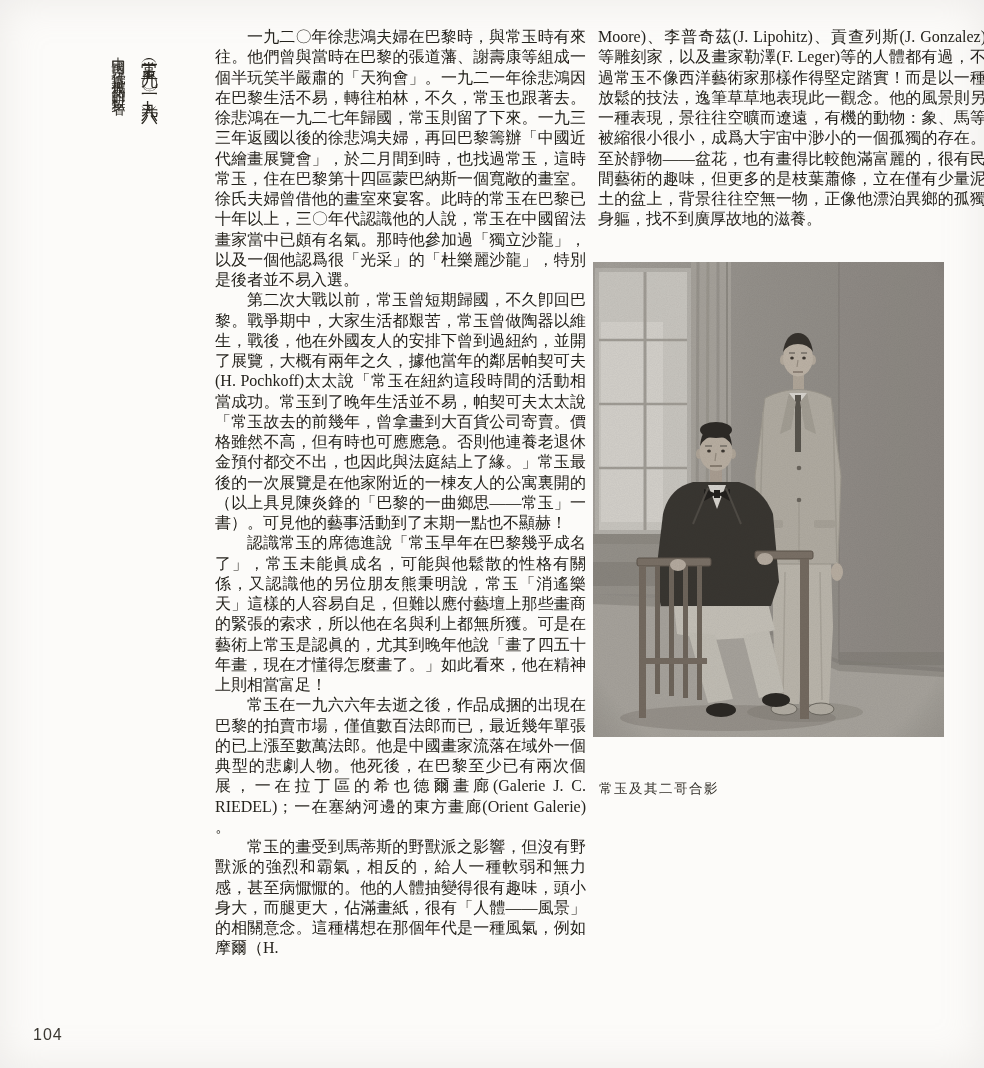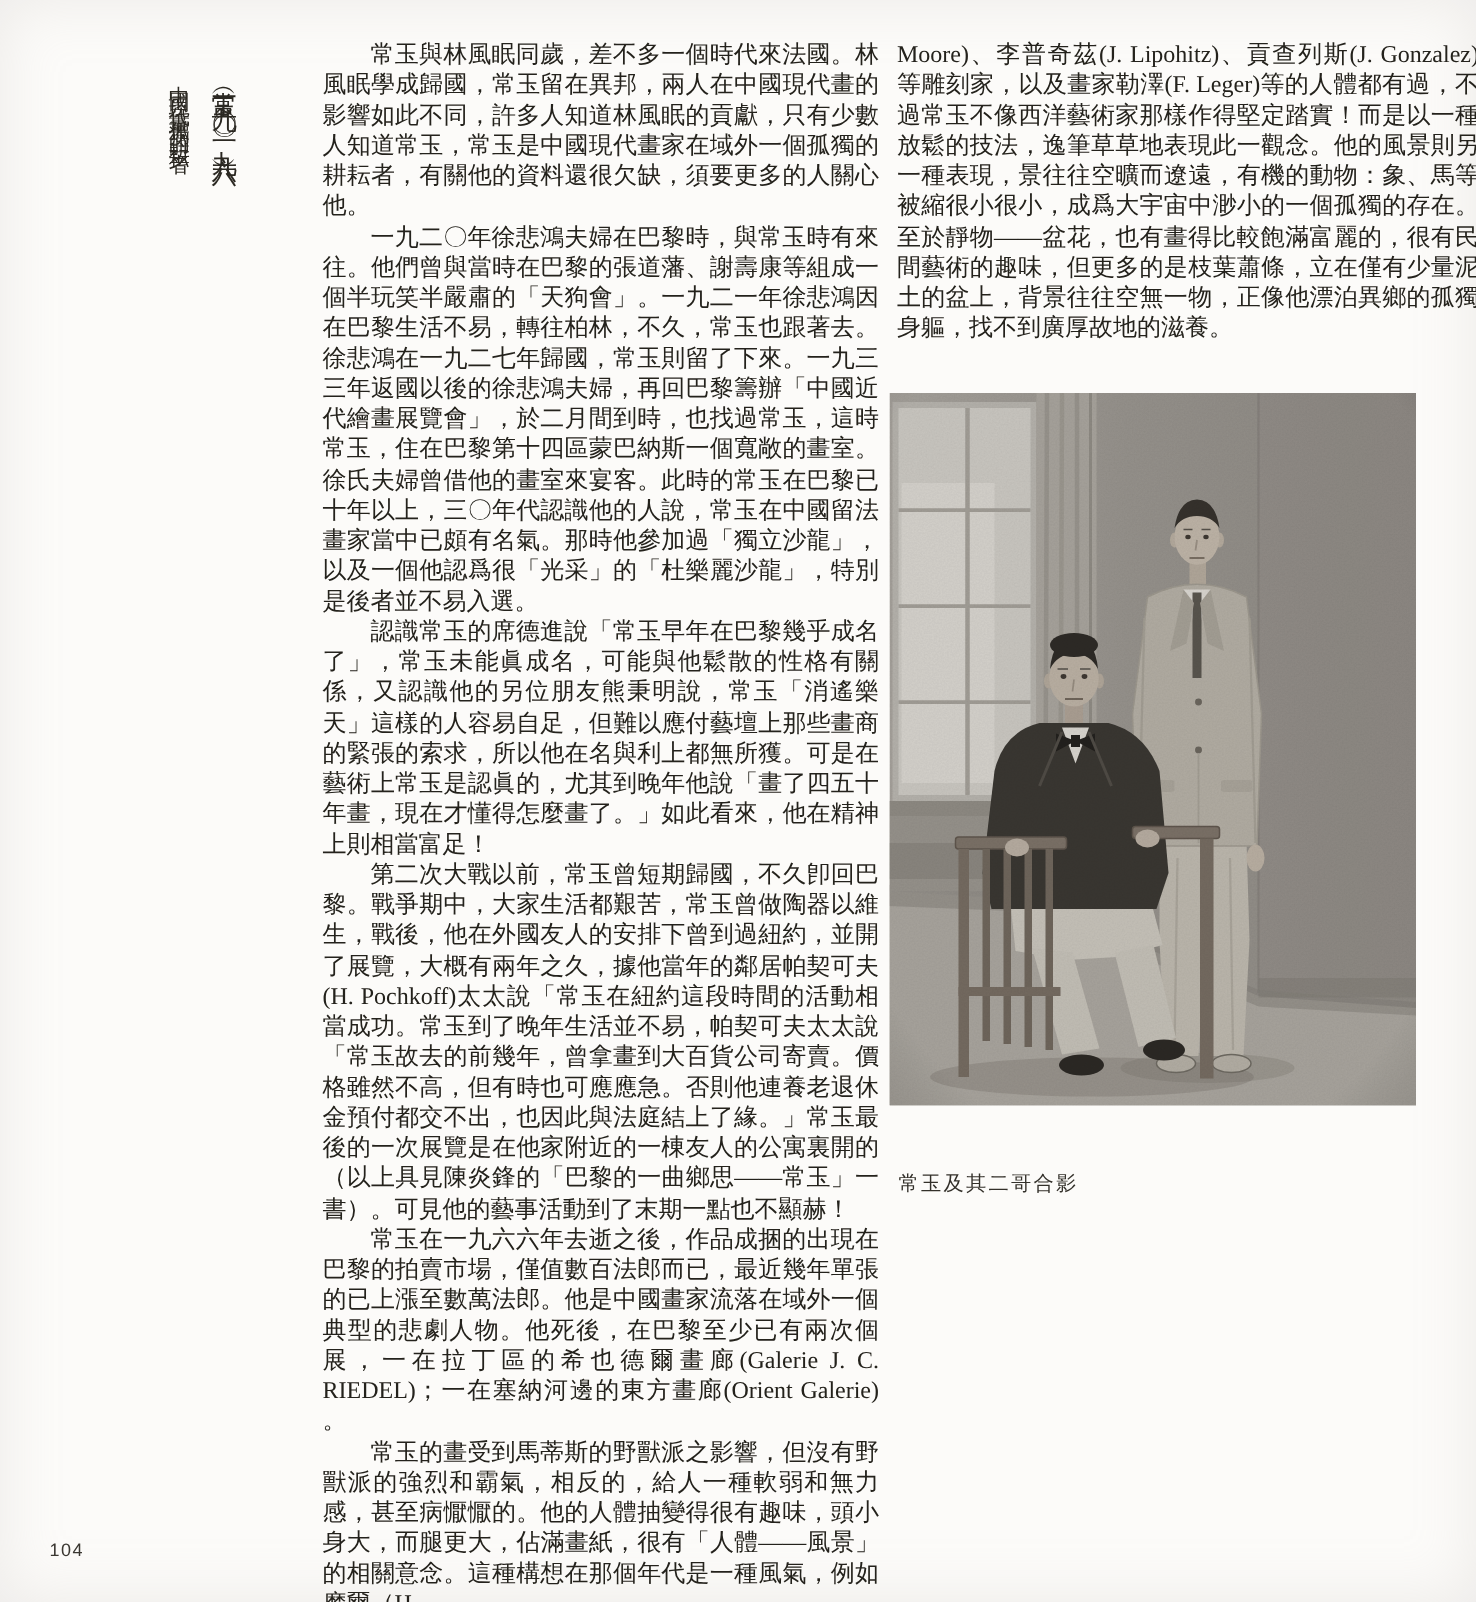--- a/index.html
+++ b/index.html
@@ -24,21 +24,21 @@
     text-align:justify;text-justify:inter-ideograph;
     color:#24221c;
   }
   .col p{margin:0;text-indent:2em;}
   .col p.cont{text-indent:0;}
   .col-left{left:215px;width:371px;}
   .col-right{left:598px;width:388px;}
   .page-number{
     position:absolute;left:33px;top:1026px;
     font-family:"Liberation Sans","DejaVu Sans",sans-serif;
-    font-size:12px;letter-spacing:1px;color:#3a3731;
+    font-size:16px;letter-spacing:1px;color:#3a3731;
   }
   
   .photo{
     position:absolute;left:593px;top:262px;width:351px;height:475px;
     line-height:0;
   }
   .photo svg{display:block;}
   .photo-caption{
     position:absolute;left:599px;top:780px;
     font-size:13.5px;letter-spacing:1.5px;color:#33302a;
@@ -46,24 +46,23 @@
 </style>
 </head>
 <body>
 
 <div class="page">
 
   <div class="v-title main">常玉（一九〇〇～一九六六）</div>
   <div class="v-title sub">中國現代畫孤獨的耕耘者</div>
 
   <div class="col col-left">
-    <p>常玉與林風眠同歲，差不多一個時代來法國。林風眠學成歸國，常玉留在異邦，兩人在中國現代畫的影響如此不同，許多人知道林風眠的貢獻，只有少數人知道常玉，常玉是中國現代畫家在域外一個孤獨的耕耘者，有關他的資料還很欠缺，須要更多的人關心他。</p>
     <p>一九二〇年徐悲鴻夫婦在巴黎時，與常玉時有來往。他們曾與當時在巴黎的張道藩、謝壽康等組成一個半玩笑半嚴肅的「天狗會」。一九二一年徐悲鴻因在巴黎生活不易，轉往柏林，不久，常玉也跟著去。徐悲鴻在一九二七年歸國，常玉則留了下來。一九三三年返國以後的徐悲鴻夫婦，再回巴黎籌辦「中國近代繪畫展覽會」，於二月間到時，也找過常玉，這時常玉，住在巴黎第十四區蒙巴納斯一個寬敞的畫室。徐氏夫婦曾借他的畫室來宴客。此時的常玉在巴黎已十年以上，三〇年代認識他的人說，常玉在中國留法畫家當中已頗有名氣。那時他參加過「獨立沙龍」，以及一個他認爲很「光采」的「杜樂麗沙龍」，特別是後者並不易入選。</p>
+    <p>第二次大戰以前，常玉曾短期歸國，不久卽回巴黎。戰爭期中，大家生活都艱苦，常玉曾做陶器以維生，戰後，他在外國友人的安排下曾到過紐約，並開了展覽，大概有兩年之久，據他當年的鄰居帕契可夫(H. Pochkoff)太太說「常玉在紐約這段時間的活動相當成功。常玉到了晚年生活並不易，帕契可夫太太說「常玉故去的前幾年，曾拿畫到大百貨公司寄賣。價格雖然不高，但有時也可應應急。否則他連養老退休金預付都交不出，也因此與法庭結上了緣。」常玉最後的一次展覽是在他家附近的一棟友人的公寓裏開的（以上具見陳炎鋒的「巴黎的一曲鄉思——常玉」一書）。可見他的藝事活動到了末期一點也不顯赫！</p>
     <p>認識常玉的席德進說「常玉早年在巴黎幾乎成名了」，常玉未能眞成名，可能與他鬆散的性格有關係，又認識他的另位朋友熊秉明說，常玉「消遙樂天」這樣的人容易自足，但難以應付藝壇上那些畫商的緊張的索求，所以他在名與利上都無所獲。可是在藝術上常玉是認眞的，尤其到晚年他說「畫了四五十年畫，現在才懂得怎麼畫了。」如此看來，他在精神上則相當富足！</p>
-    <p>第二次大戰以前，常玉曾短期歸國，不久卽回巴黎。戰爭期中，大家生活都艱苦，常玉曾做陶器以維生，戰後，他在外國友人的安排下曾到過紐約，並開了展覽，大概有兩年之久，據他當年的鄰居帕契可夫(H. Pochkoff)太太說「常玉在紐約這段時間的活動相當成功。常玉到了晚年生活並不易，帕契可夫太太說「常玉故去的前幾年，曾拿畫到大百貨公司寄賣。價格雖然不高，但有時也可應應急。否則他連養老退休金預付都交不出，也因此與法庭結上了緣。」常玉最後的一次展覽是在他家附近的一棟友人的公寓裏開的（以上具見陳炎鋒的「巴黎的一曲鄉思——常玉」一書）。可見他的藝事活動到了末期一點也不顯赫！</p>
     <p>常玉在一九六六年去逝之後，作品成捆的出現在巴黎的拍賣市場，僅值數百法郎而已，最近幾年單張的已上漲至數萬法郎。他是中國畫家流落在域外一個典型的悲劇人物。他死後，在巴黎至少已有兩次個展，一在拉丁區的希也德爾畫廊(Galerie J. C. RIEDEL)；一在塞納河邊的東方畫廊(Orient Galerie) 。</p>
     <p>常玉的畫受到馬蒂斯的野獸派之影響，但沒有野獸派的強烈和霸氣，相反的，給人一種軟弱和無力感，甚至病懨懨的。他的人體抽變得很有趣味，頭小身大，而腿更大，佔滿畫紙，很有「人體——風景」的相關意念。這種構想在那個年代是一種風氣，例如摩爾（H.</p>
   </div>
 
   <div class="col col-right">
     <p class="cont">Moore)、李普奇茲(J. Lipohitz)、貢查列斯(J. Gonzalez)等雕刻家，以及畫家勒澤(F. Leger)等的人體都有過，不過常玉不像西洋藝術家那樣作得堅定踏實！而是以一種放鬆的技法，逸筆草草地表現此一觀念。他的風景則另一種表現，景往往空曠而遼遠，有機的動物：象、馬等被縮很小很小，成爲大宇宙中渺小的一個孤獨的存在。至於靜物——盆花，也有畫得比較飽滿富麗的，很有民間藝術的趣味，但更多的是枝葉蕭條，立在僅有少量泥土的盆上，背景往往空無一物，正像他漂泊異鄉的孤獨身軀，找不到廣厚故地的滋養。</p>
   </div>
 
   <div class="photo">
     <svg width="351" height="475" viewBox="0 0 351 475" xmlns="http://www.w3.org/2000/svg">

